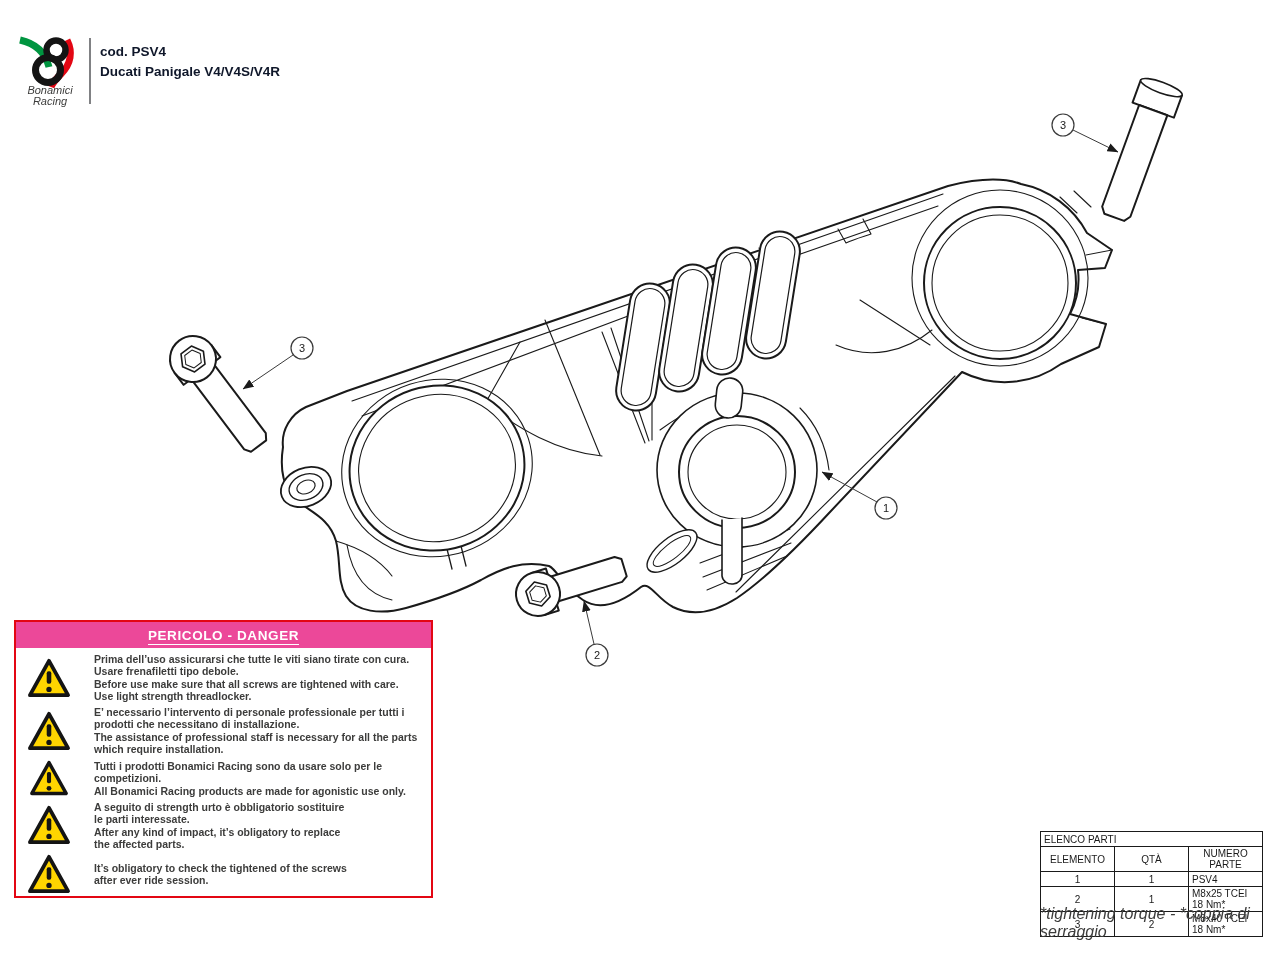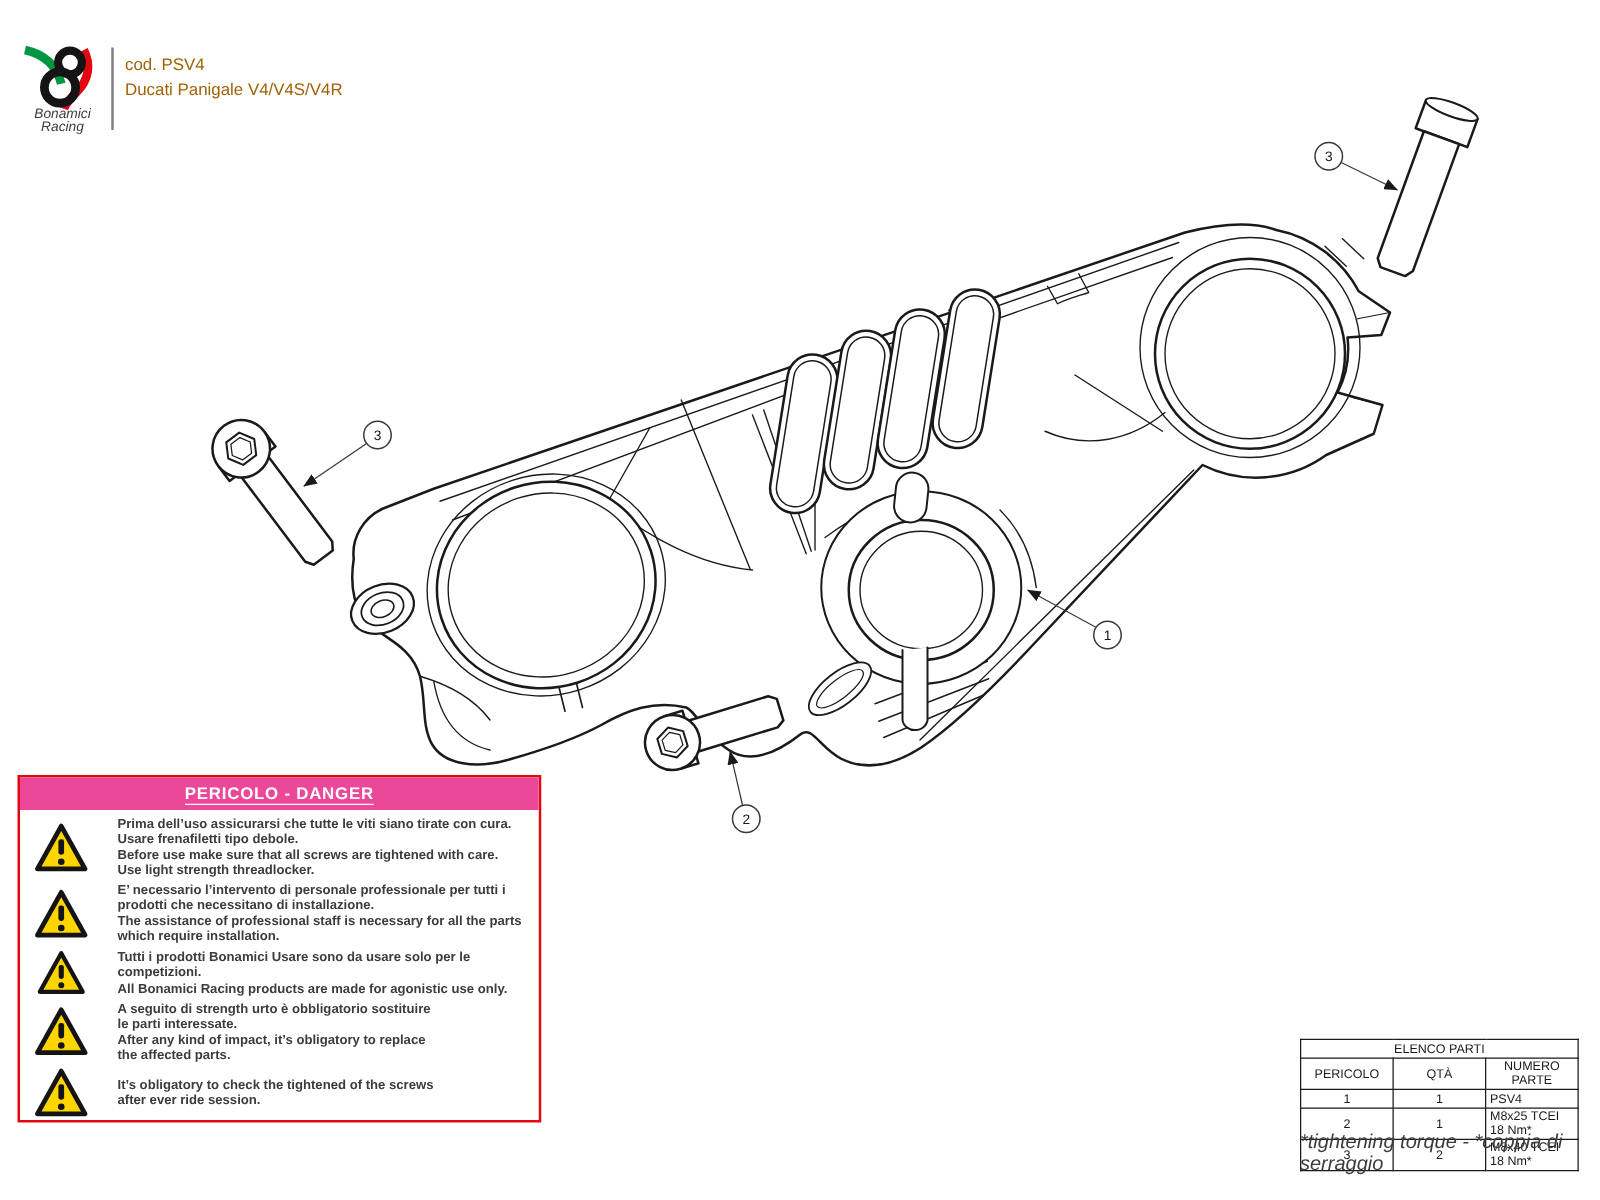--- a/index.html
+++ b/index.html
@@ -3,21 +3,21 @@
 <meta charset="utf-8">
 <style>
   html,body{margin:0;padding:0;}
   body{
     width:1280px;height:960px;position:relative;background:#ffffff;
     font-family:"Liberation Sans", sans-serif;overflow:hidden;color:#1a1a1a;
   }
   
   .logo-box{position:absolute;left:12px;top:34px;width:76px;height:74px;}
   .header-divider{position:absolute;left:89px;top:38px;height:66px;width:0;border-left:2px solid #808184;}
-  .header-text{position:absolute;left:100px;top:42px;color:#a16207;}
+  .header-text{position:absolute;left:100px;top:42px;color:#0f172a;font-weight:bold;}
   .header-code{font-size:13.5px;line-height:20px;}
   .header-model{font-size:13.5px;line-height:20px;}
   
   .drawing{position:absolute;left:0;top:0;}
   
   .danger-box{
     position:absolute;left:14px;top:620px;width:419px;height:278px;
     border:2px solid #E30613;background:#fff;box-sizing:border-box;overflow:hidden;
   }
   .danger-header{background:#ec4899;color:#fff;text-align:center;padding:4px 0 4px;}
@@ -27,21 +27,21 @@
   .warn-icon{flex:0 0 46px;display:flex;justify-content:center;align-items:center;}
   .danger-texts{font-size:10.5px;line-height:1.15;color:#3c3c3b;}
   .danger-it{font-weight:bold;white-space:pre-line;}
   .danger-en{font-weight:bold;white-space:pre-line;margin-top:1px;}
   
   .parts-table{
     position:absolute;left:1040px;top:831px;width:223px;border-collapse:collapse;
     font-size:10px;color:#1a1a1a;table-layout:fixed;
   }
   .parts-table td{border:1px solid #1a1a1a;padding:1px 3px;height:12px;background:#fff;}
-  .parts-table .t-title{text-align:center;margin-top:28px;}
+  .parts-table .t-title{margin-top:28px;}
   .parts-table .t-head{text-align:center;}
   .c-el{width:72px;text-align:center;}
   .c-qty{width:38px;text-align:center;}
   .c-num{width:103px;text-align:left;}
   .table-footnote{
     position:absolute;left:1040px;top:905px;font-style:italic;font-size:16px;color:#3c3c3b;
   }
 </style>
 </head>
 <body>
@@ -262,21 +262,21 @@
 
     <div class="danger-item">
       <span class="warn-icon">
         <svg width="40" height="36" viewBox="0 0 46 42">
             <path d="M23 3 L43 39 L3 39 Z" fill="#FFD500" stroke="#141414" stroke-width="4" stroke-linejoin="round"></path>
             <rect x="20.6" y="14" width="4.8" height="13" rx="2" fill="#141414"></rect>
             <circle cx="23" cy="33" r="2.8" fill="#141414"></circle>
           </svg>
       </span>
       <div class="danger-texts">
-        <div class="danger-it">Tutti i prodotti Bonamici Usare sono da usare solo per le competizioni.</div>
+        <div class="danger-it">Tutti i prodotti Bonamici Racing sono da usare solo per le competizioni.</div>
         <div class="danger-en">All Bonamici Racing products are made for agonistic use only.</div>
       </div>
     </div>
 
     <div class="danger-item">
       <span class="warn-icon">
         <svg width="44" height="40" viewBox="0 0 46 42">
             <path d="M23 3 L43 39 L3 39 Z" fill="#FFD500" stroke="#141414" stroke-width="4" stroke-linejoin="round"></path>
             <rect x="20.6" y="14" width="4.8" height="13" rx="2" fill="#141414"></rect>
             <circle cx="23" cy="33" r="2.8" fill="#141414"></circle>
@@ -306,21 +306,21 @@
 
   </div>
 </div>
 
 <table class="parts-table">
   <tbody>
     <tr>
       <td class="t-title" colspan="3">ELENCO PARTI</td>
     </tr>
     <tr>
-      <td class="t-head c-el">PERICOLO</td>
+      <td class="t-head c-el">ELEMENTO</td>
       <td class="t-head c-qty">QTÀ</td>
       <td class="t-head c-num" style="text-align:center;">NUMERO PARTE</td>
     </tr>
     <tr>
       <td class="c-el">1</td>
       <td class="c-qty">1</td>
       <td class="c-num">PSV4</td>
     </tr>
     <tr>
       <td class="c-el">2</td>

